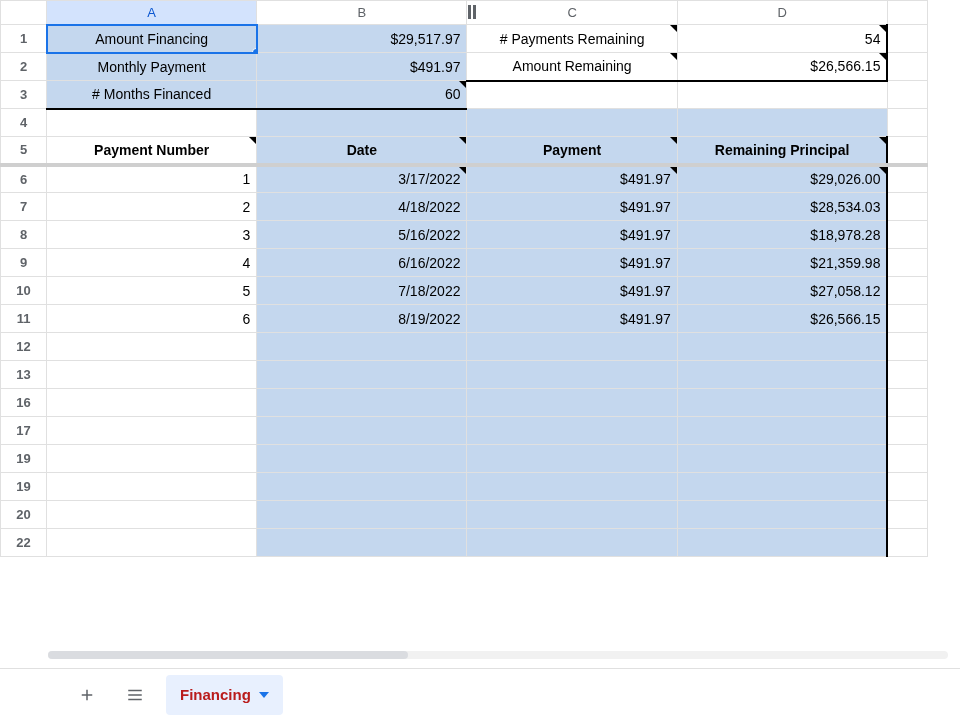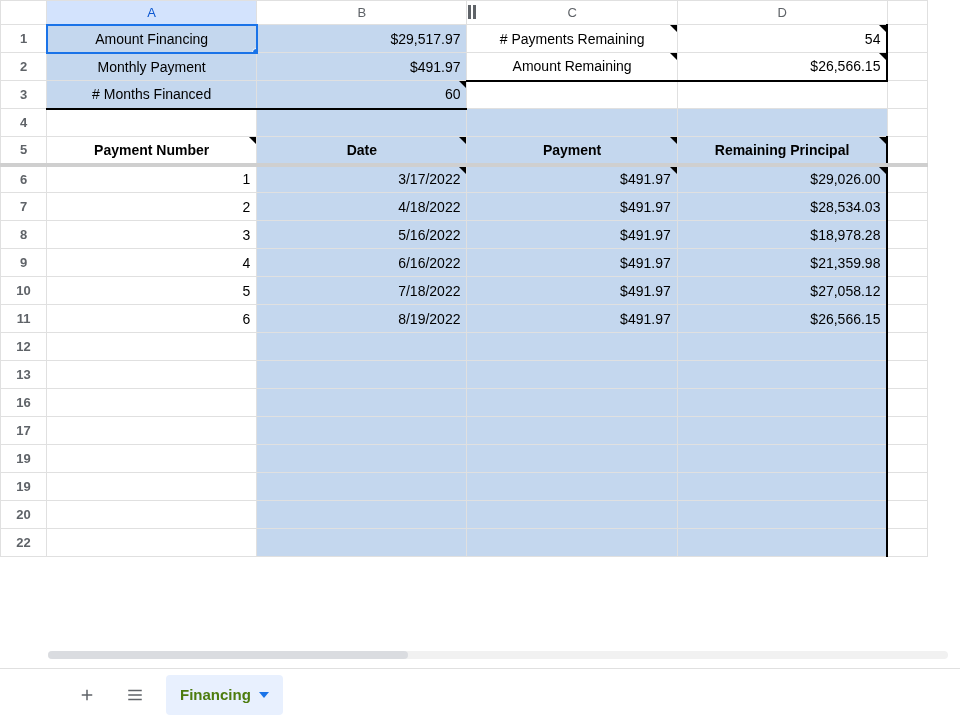--- a/index.html
+++ b/index.html
@@ -159,21 +159,21 @@
     color: #5f6368;
     font-size: 20px;
     border-radius: 4px;
   }
   .sheet-tab {
     display: flex;
     align-items: center;
     height: 40px;
     padding: 0 14px;
     gap: 8px;
-    color: #4d7c0f;
+    color: #b91c1c;
     font-weight: 600;
     font-size: 15px;
     border-radius: 4px;
     background: #e8f0fe;
   }
   .sheet-tab .caret {
     width: 0; height: 0;
     border-left: 5px solid transparent;
     border-right: 5px solid transparent;
     border-top: 6px solid #1a73e8;

